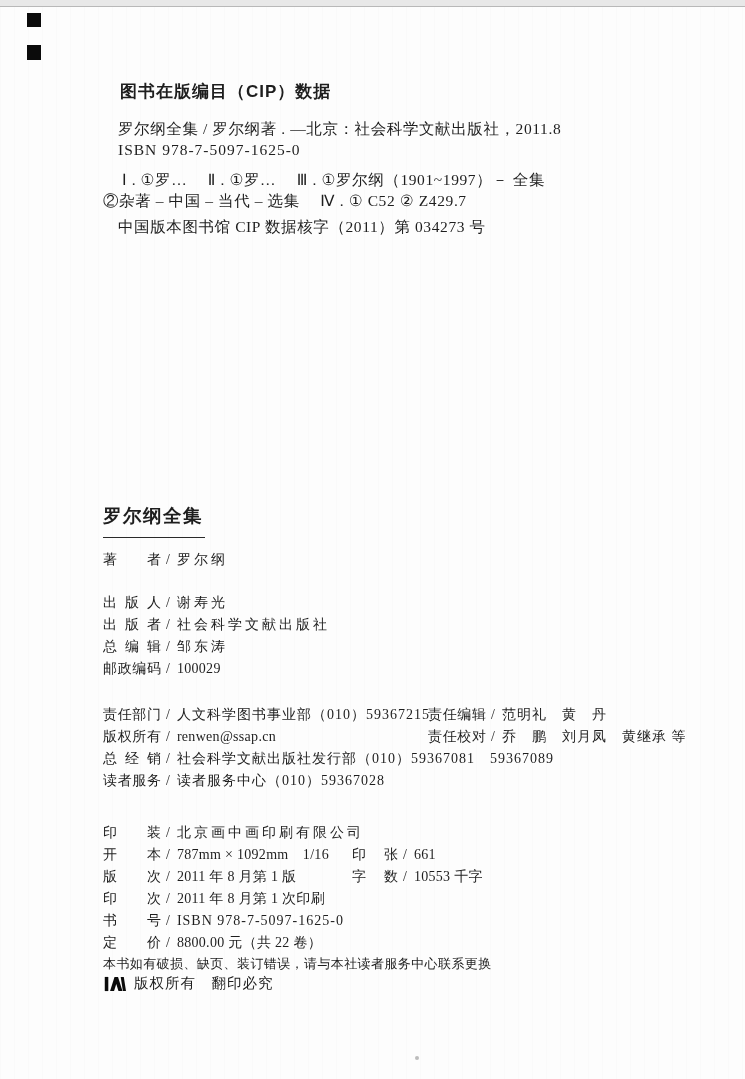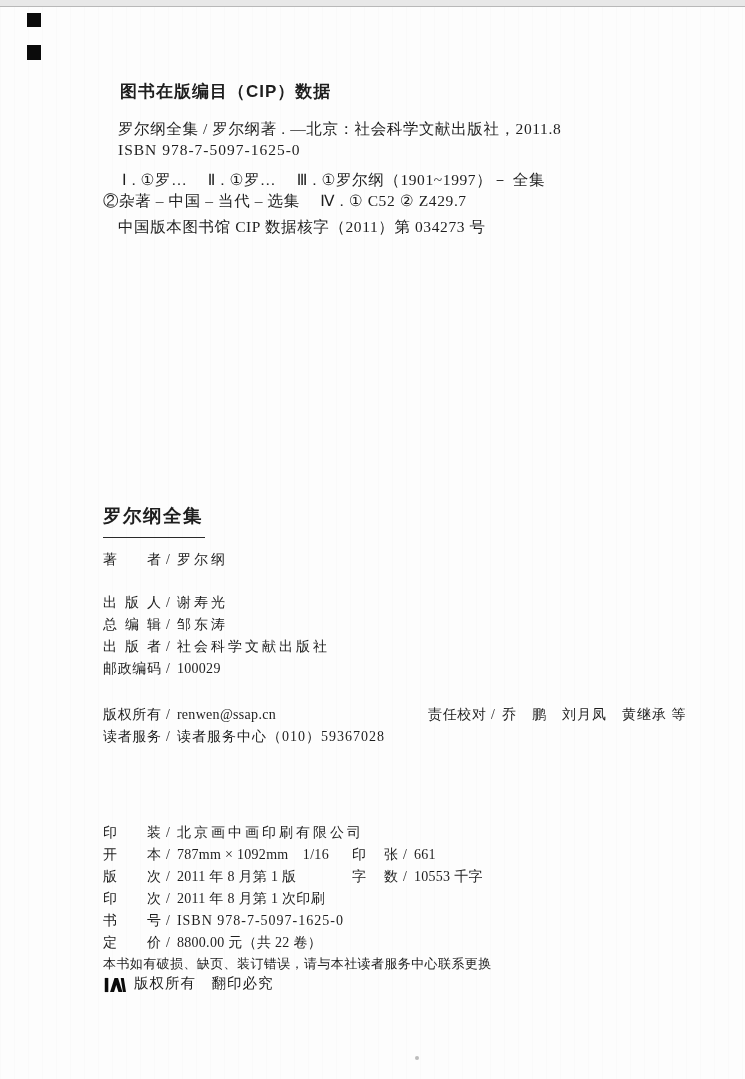--- a/index.html
+++ b/index.html
@@ -38,21 +38,21 @@
   .val{letter-spacing:3px;}
   .val.tight{letter-spacing:1px;}
   .val.none{letter-spacing:0.3px;text-align:right;}
   .rcol{position:absolute;left:325px;top:0;}
   .rcol2{position:absolute;left:249px;top:0;}
   .lbl-sm{display:inline-block;width:46px;text-align:justify;text-align-last:justify;vertical-align:top;}
 
   .notice{position:absolute;left:103px;top:948px;font-family:"Liberation Sans",sans-serif;
     font-size:13px;letter-spacing:0.4px;white-space:nowrap;}
   .copyright{position:absolute;left:103px;top:967px;font-family:"Liberation Sans",sans-serif;
-    font-size:14.5px;letter-spacing:1px;display:flex;align-items:flex-end;gap:8px;}
+    font-size:14.5px;letter-spacing:1px;display:flex;align-items:center;gap:8px;}
   .logo svg{display:block;}
   .dot{position:absolute;left:415px;top:1049px;width:4px;height:4px;background:#9a9a9a;
     border-radius:50%;opacity:.65;}
 </style>
 </head>
 <body>
 
 <div class="page">
 
   <div class="mark" id="mark1"></div>
@@ -71,34 +71,41 @@
     <div class="row">
       <span class="lbl">著者</span><span class="sep">/</span><span class="val">罗尔纲</span>
     </div>
   </div>
 
   <div class="rows" id="publisher-rows">
     <div class="row">
       <span class="lbl">出版人</span><span class="sep">/</span><span class="val">谢寿光</span>
     </div>
     <div class="row">
-      <span class="lbl">总编辑</span><span class="sep">/</span><span class="val">邹东涛</span>
+      <span class="lbl">出版者</span><span class="sep">/</span><span class="val">社会科学文献出版社</span>
     </div>
     <div class="row">
-      <span class="lbl">出版者</span><span class="sep">/</span><span class="val">社会科学文献出版社</span>
+      <span class="lbl">总编辑</span><span class="sep">/</span><span class="val">邹东涛</span>
     </div>
     <div class="row">
       <span class="lbl">邮政编码</span><span class="sep">/</span><span class="val none">100029</span>
     </div>
   </div>
 
   <div class="rows" id="resp-rows">
     <div class="row">
+      <span class="lbl">责任部门</span><span class="sep">/</span><span class="val tight">人文科学图书事业部（010）59367215</span>
+      <span class="rcol"><span class="lbl">责任编辑</span><span class="sep">/</span><span class="val tight">范明礼　黄　丹</span></span>
+    </div>
+    <div class="row">
       <span class="lbl">版权所有</span><span class="sep">/</span><span class="val none">renwen@ssap.cn</span>
       <span class="rcol"><span class="lbl">责任校对</span><span class="sep">/</span><span class="val tight">乔　鹏　刘月凤　黄继承 等</span></span>
+    </div>
+    <div class="row">
+      <span class="lbl">总经销</span><span class="sep">/</span><span class="val tight">社会科学文献出版社发行部（010）59367081　59367089</span>
     </div>
     <div class="row">
       <span class="lbl">读者服务</span><span class="sep">/</span><span class="val tight">读者服务中心（010）59367028</span>
     </div>
   </div>
 
   <div class="rows" id="print-rows">
     <div class="row">
       <span class="lbl">印装</span><span class="sep">/</span><span class="val">北京画中画印刷有限公司</span>
     </div>

